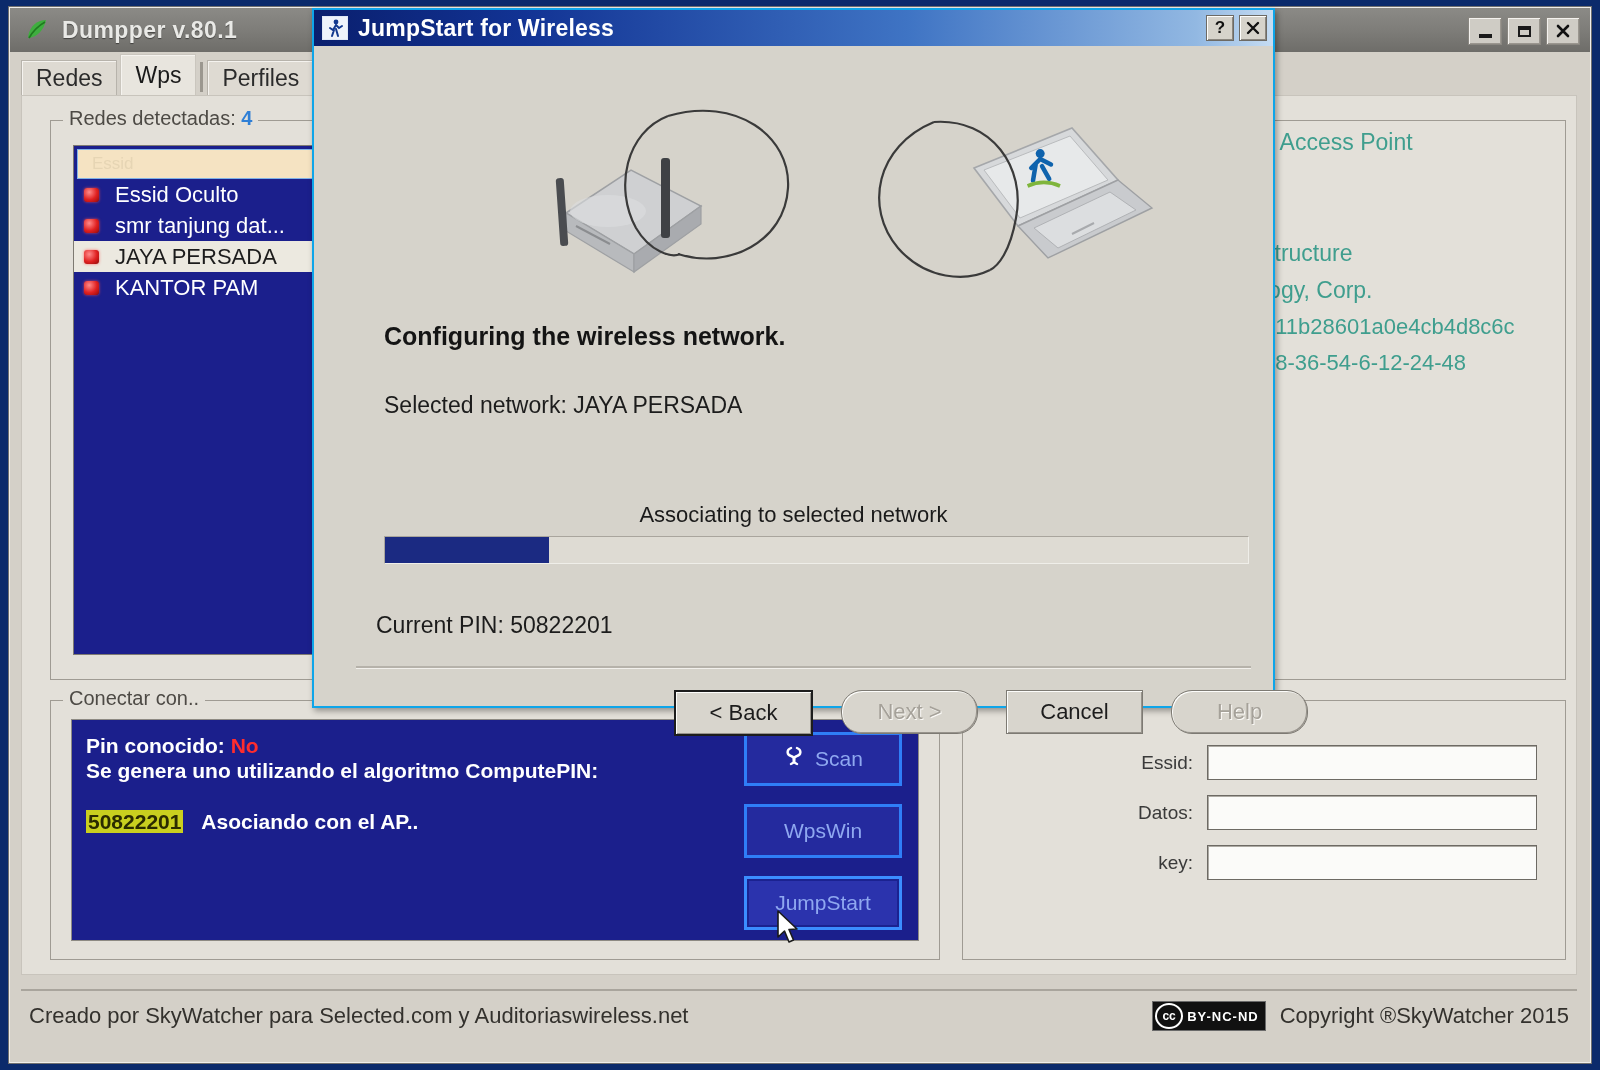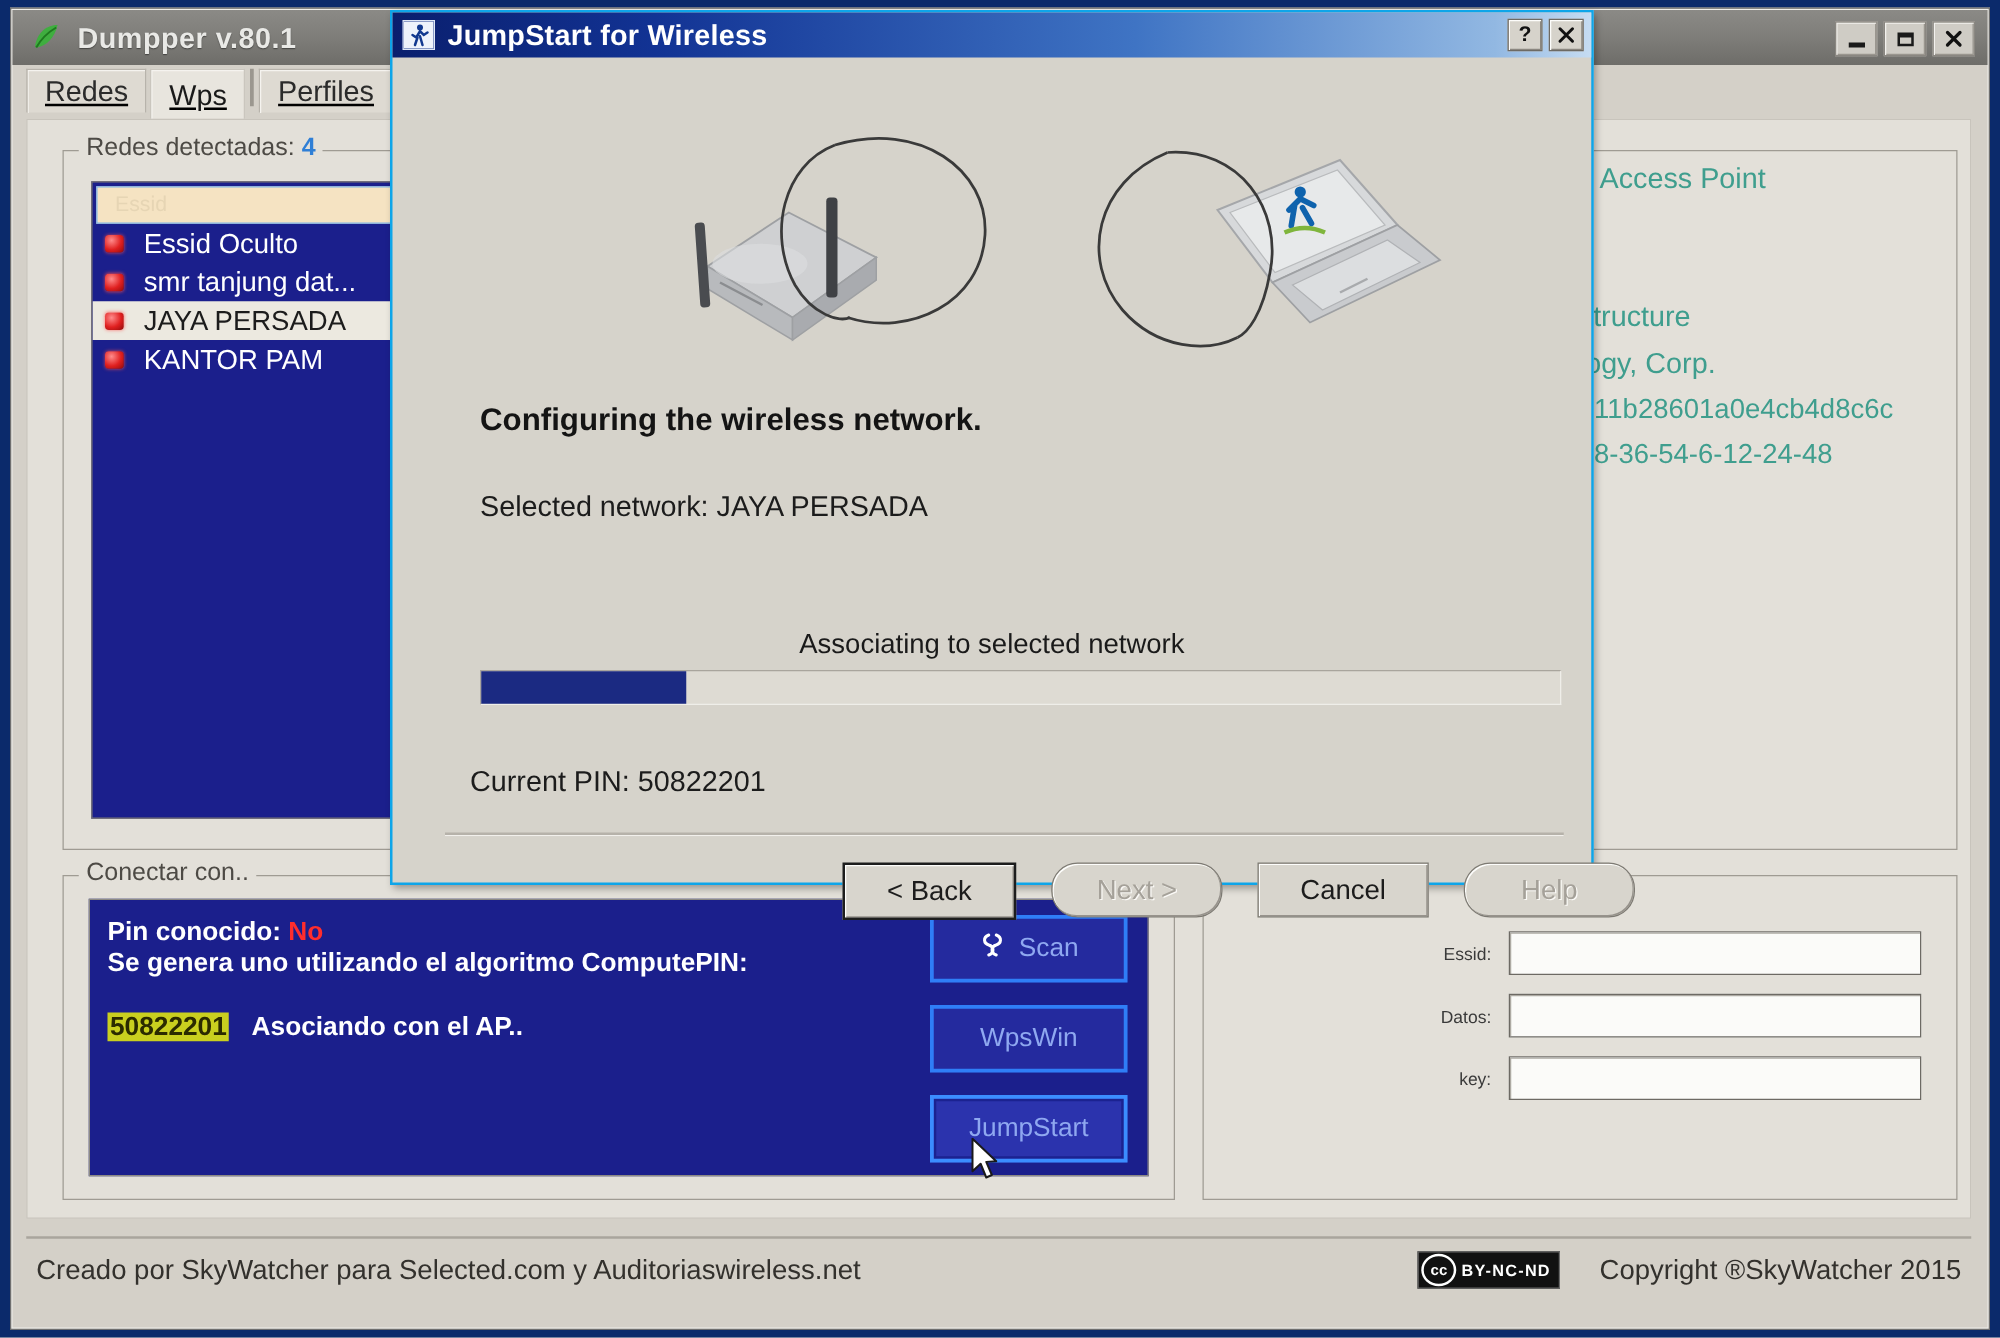--- a/index.html
+++ b/index.html
@@ -35,21 +35,21 @@
     width:32px;height:26px;background:#cfccc5;
     border:1px solid #8a8781;
     box-shadow:inset 1px 1px 0 #f3f1ee, inset -1px -1px 0 #9a968f;
     display:flex;align-items:center;justify-content:center;
     font-size:16px;color:#1a1a1a;font-family:"Liberation Sans", sans-serif;
   }
   .win-btn .glyph-min{width:13px;height:4px;background:#1a1a1a;margin-top:9px;}
   .win-btn .glyph-max{width:13px;height:11px;border:2px solid #1a1a1a;border-top-width:4px;box-sizing:border-box;}
 
   
-  .tabstrip{position:absolute;left:12px;top:48px;height:40px;display:flex;align-items:flex-start;text-decoration:underline;}
+  .tabstrip{position:absolute;left:12px;top:48px;height:40px;display:flex;align-items:flex-end;}
   .tab{
     height:34px;padding:0 14px;display:flex;align-items:center;
     font-size:23px;color:#2b2b2b;background:#dedad2;
     border:1px solid #b7b3ab;border-bottom:none;margin-right:3px;
     box-shadow:inset 1px 1px 0 #f5f3ef;
   }
   .tab.active{background:#e8e5de;height:40px;border-color:#cac6be;color:#1a1a1a;}
   .tab-sep{width:3px;height:30px;background:#9b978f;margin:0 4px 3px 1px;}
 
   .tabpage{
@@ -116,35 +116,35 @@
     width:152px;height:48px;border:3px solid #2f7ef7;background:#242a9e;
     display:flex;align-items:center;justify-content:center;gap:10px;
     color:#8fa8f0;font-size:21px;
   }
   .cp-btn.pressed{border-color:#3b8dff;background:#2b33ad;box-shadow:inset 0 0 0 2px #1b2290;}
   .cp-btn .scan-ic{color:#ffffff;font-size:23px;font-weight:bold;}
 
   
   #gb-datos{left:940px;top:604px;width:604px;height:260px;}
   .field-row{display:flex;align-items:center;justify-content:flex-end;margin-bottom:15px;}
-  .field-label{font-size:14px;color:#3a3a3a;width:150px;text-align:right;padding-right:14px;}
+  .field-label{font-size:19px;color:#3a3a3a;width:150px;text-align:right;padding-right:14px;}
   .field-input{
     width:330px;height:35px;background:#fbfbf9;
     border:1px solid #6d6a64;box-sizing:border-box;
     box-shadow:inset 1px 1px 0 #adaaa3;
   }
   .fields-wrap{position:absolute;left:80px;top:44px;}
 
   
   .statusbar{
     position:absolute;left:12px;top:982px;width:1556px;height:62px;
     border-top:2px solid #a9a59d;
   }
   .status-left{position:absolute;left:8px;top:12px;font-size:22px;color:#33312d;}
-  .status-right{position:absolute;right:8px;top:10px;display:flex;align-items:center;gap:32px;}
+  .status-right{position:absolute;right:8px;top:10px;display:flex;align-items:center;gap:14px;}
   .cc-badge{
     height:28px;background:#111111;border:1px solid #6a6a6a;display:flex;align-items:center;
     padding:0 2px;gap:4px;
   }
   .cc-circle{
     width:24px;height:22px;border-radius:50%;background:#111;color:#fff;
     border:2px solid #fff;display:flex;align-items:center;justify-content:center;
     font-size:12px;font-weight:bold;
   }
   .cc-text{color:#fff;font-size:13px;font-weight:bold;letter-spacing:1px;padding-right:4px;}

